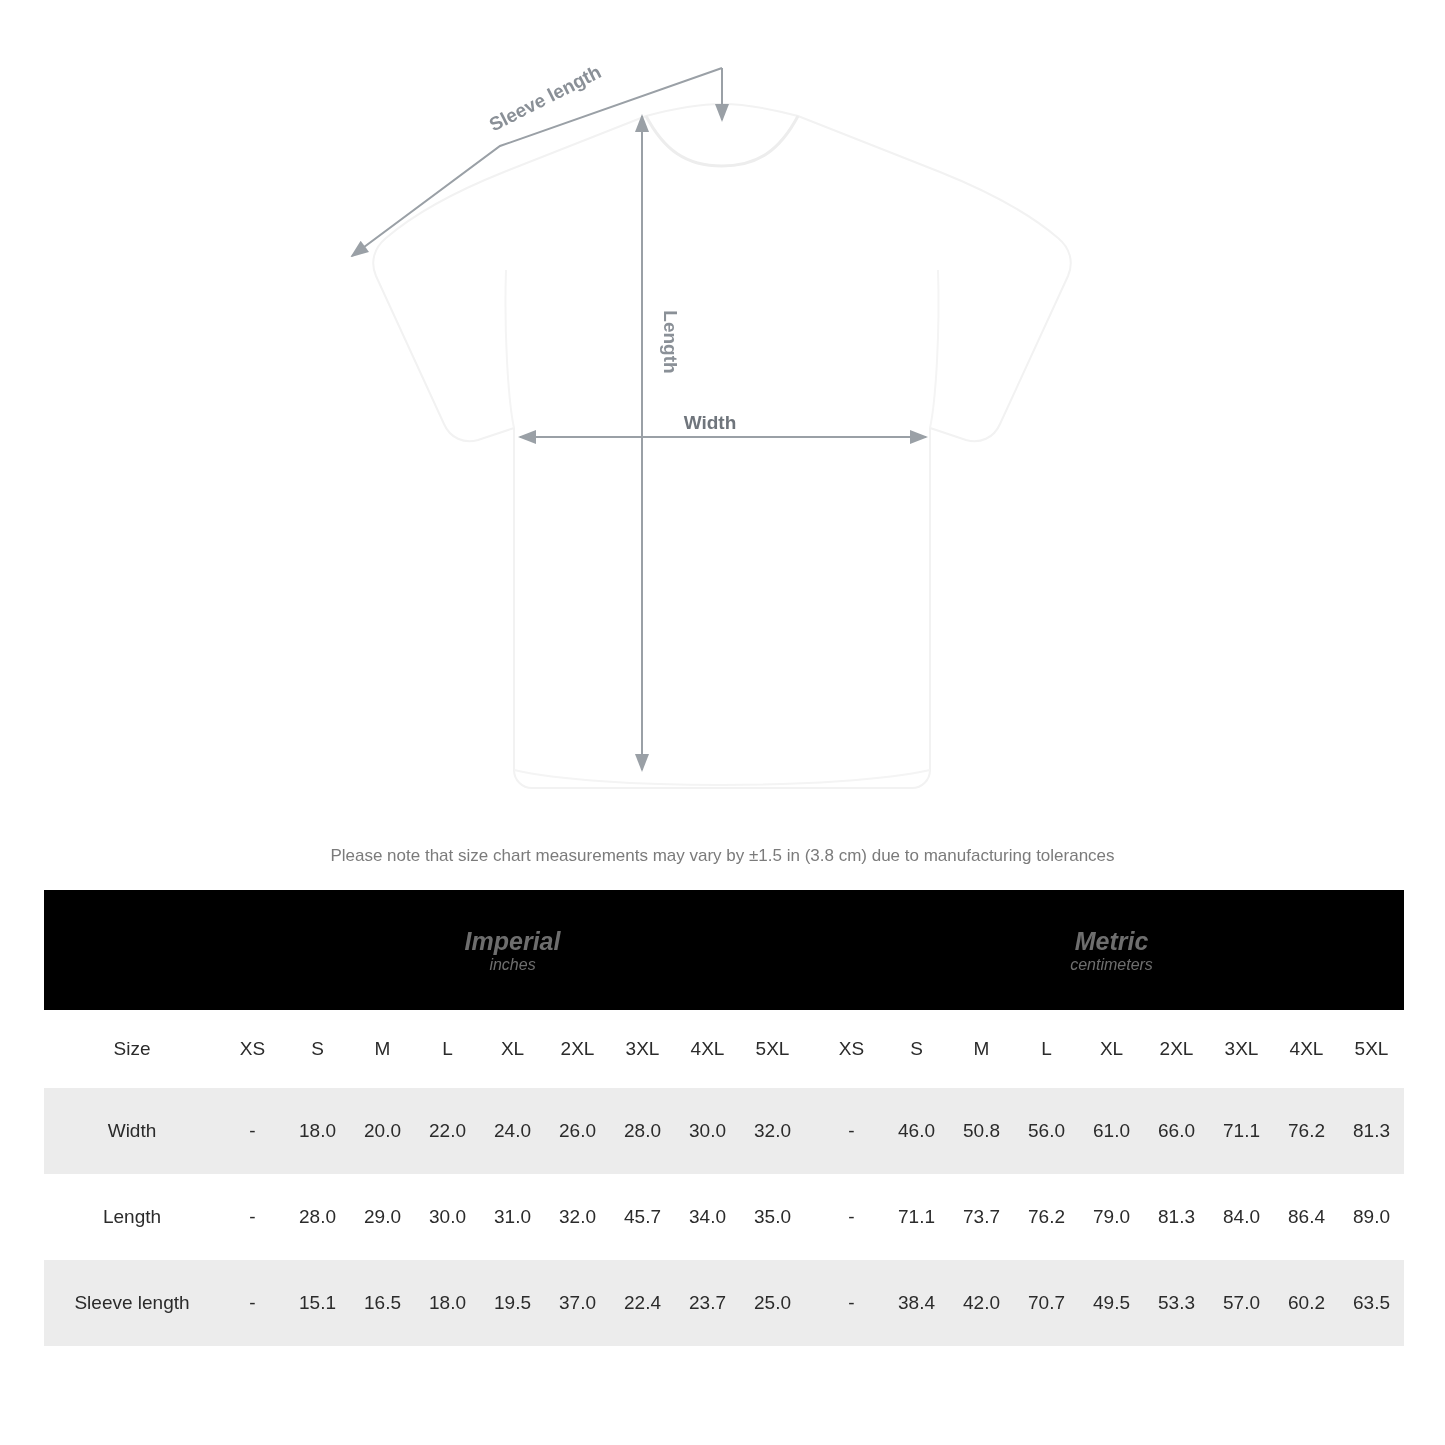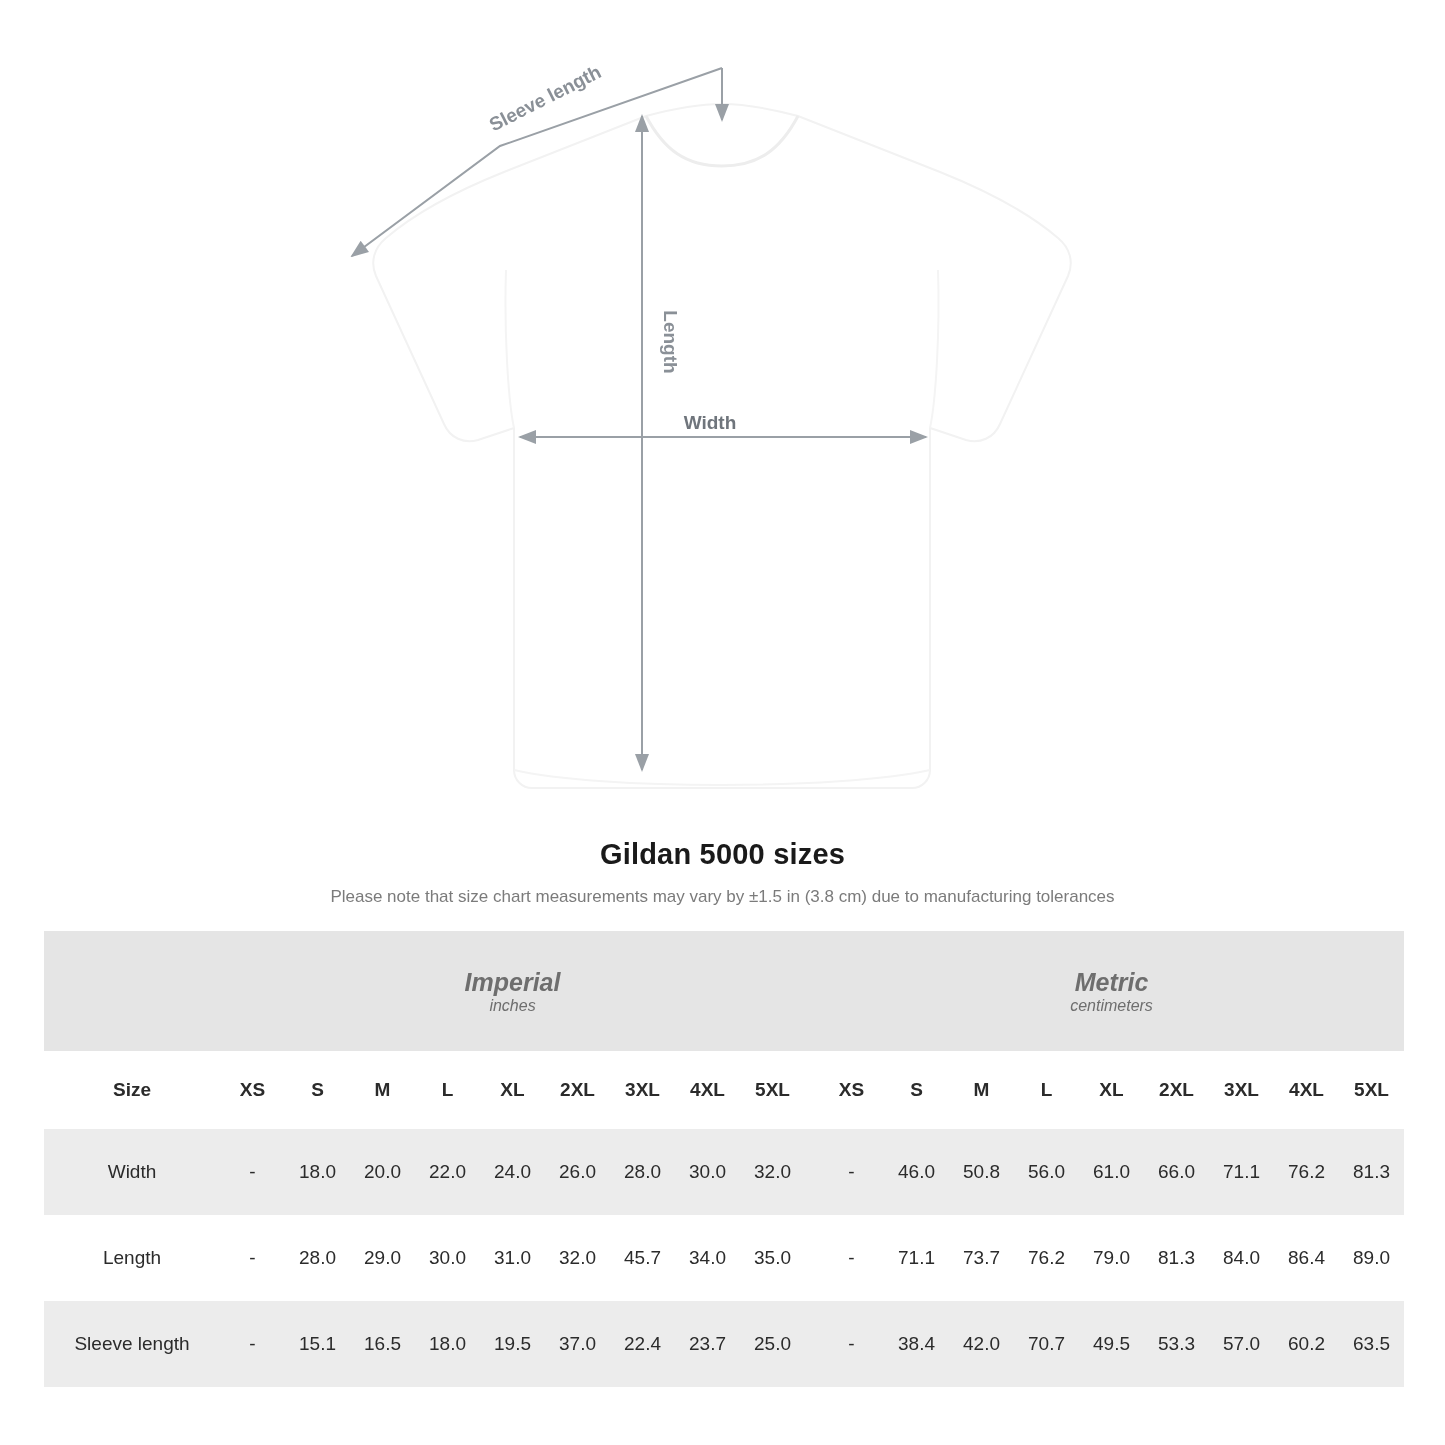--- a/index.html
+++ b/index.html
@@ -58,40 +58,40 @@
   }
   table.size-table td, table.size-table th {
     text-align: center;
     vertical-align: middle;
     font-weight: normal;
   }
 
   
   .unit-cell {
     height: 118px;
-    background: #e5e5e5;
+    background: #000000;
   }
   .unit-name {
     font-size: 25px;
     font-style: italic;
     font-weight: bold;
     color: #6e6e6e;
   }
   .unit-sub {
     font-size: 16px;
     font-style: italic;
     color: #6e6e6e;
   }
   .spacer-col { width: 20px; }
 
   
   tr.head-row td {
     height: 76px;
     font-size: 19px;
-    font-weight: bold;
+    font-weight: normal;
     color: #2b2b2b;
     background: #ffffff;
   }
   tr.head-row td.row-label { font-size: 19px; }
 
   
   tr.data-row td {
     height: 84px;
     font-size: 19px;
     color: #2b2b2b;
@@ -166,21 +166,20 @@
       <text x="664" y="342" transform="rotate(90 664 342)" font-family="Liberation Sans, sans-serif" font-size="19" font-weight="bold" fill="#8a9097" text-anchor="middle">Length</text>
 
       <g stroke="#9aa0a6" stroke-width="2" fill="none">
         <path d="M520,437 L926,437" marker-start="url(#arrowStart)" marker-end="url(#arrowEnd)"></path>
       </g>
       <text x="710" y="429" font-family="Liberation Sans, sans-serif" font-size="19" font-weight="bold" fill="#6f757c" text-anchor="middle">Width</text>
     </svg>
   </div>
 
   <div class="title-block">
-    <div class="chart-title">Gildan 5000 sizes</div>
     <div class="chart-note">Please note that size chart measurements may vary by ±1.5 in (3.8 cm) due to manufacturing tolerances</div>
   </div>
 
   <div class="table-wrap">
     <table class="size-table">
       <colgroup>
         <col style="width:176px">
         <col span="9" style="width:65px">
         <col style="width:14px">
         <col span="9" style="width:65px">

